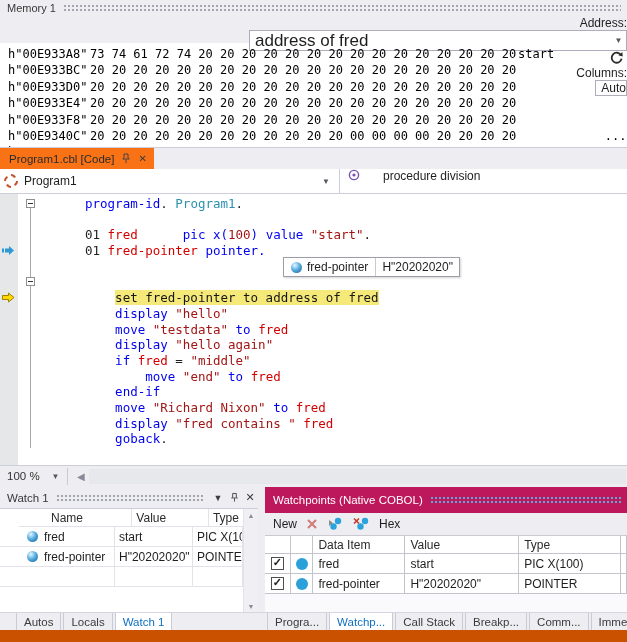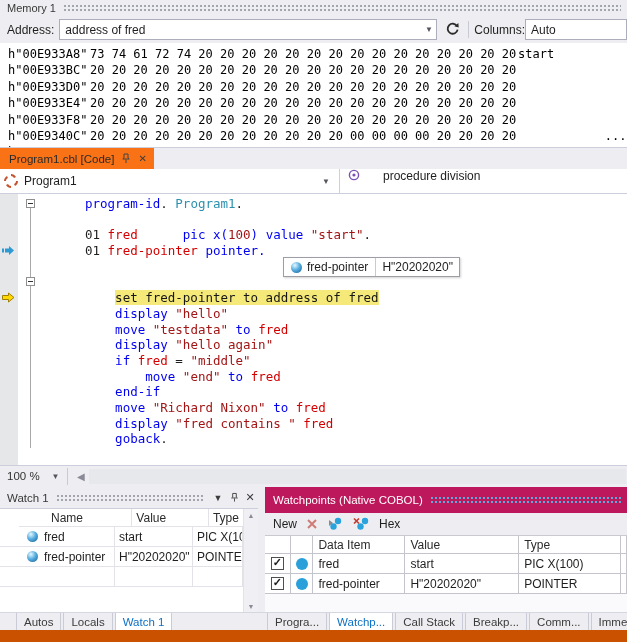--- a/index.html
+++ b/index.html
@@ -8,27 +8,27 @@
     position:relative; width:627px; height:642px; overflow:hidden;
     background:#eeeef2; font-family:"Liberation Sans",sans-serif; color:#1e1e1e;
   }
   
   .grip{flex:1; height:9px; margin:1px 6px 0 7px;
     background-image:radial-gradient(circle,#a2a4b0 0.8px,transparent 0.9px);
     background-size:4px 4px;}
   .grip.blue{background-image:radial-gradient(circle,#5ea9dc 0.8px,transparent 0.9px);}
   .vsep{width:1px;height:17px;background:#c8cad4;margin:0 5px;}
   .combo{height:21px;background:#fff;border:1px solid #acaebc;display:flex;align-items:center;}
-  .combo .txt{padding-left:5px;font-size:12px;white-space:nowrap;}
+  .combo .txt{padding-left:5px;font-size:17px;white-space:nowrap;}
   .combo .arr{margin-left:auto;width:15px;text-align:center;color:#55555f;font-size:8px;}
   .title-ico{width:16px;height:15px;display:flex;align-items:center;justify-content:center;color:#3c3c3c;font-size:9px;}
   
   #memory{position:absolute;left:0;top:0;width:627px;height:147px;}
   .panel-title{height:16px;display:flex;align-items:center;padding-left:7px;font-size:11px;color:#383838;}
-  .mem-toolbar{height:27px;display:flex;align-items:center;padding:0 0 0 7px;font-size:12px;}
+  .mem-toolbar{height:27px;display:flex;align-items:flex-end;padding:0 0 0 7px;font-size:12px;flex-direction:column;}
   .addr-combo{width:378px;margin-left:5px;}
   .icon-btn{width:22px;height:22px;display:flex;align-items:center;justify-content:center;margin-left:4px;}
   .auto-field{flex:1;height:21px;background:#fff;border:1px solid #acaebc;display:flex;align-items:center;padding-left:5px;font-size:12px;}
   .mem-hex{height:104px;background:#fff;padding-top:3px;overflow:hidden;
     font-family:"DejaVu Sans Mono",monospace;font-size:12px;color:#000;}
   .mem-row{height:16.4px;line-height:16.4px;position:relative;white-space:pre;}
   .mem-addr{position:absolute;left:8px;}
   .mem-bytes{position:absolute;left:90px;}
   .mem-ascii{position:absolute;left:518px;}
   

